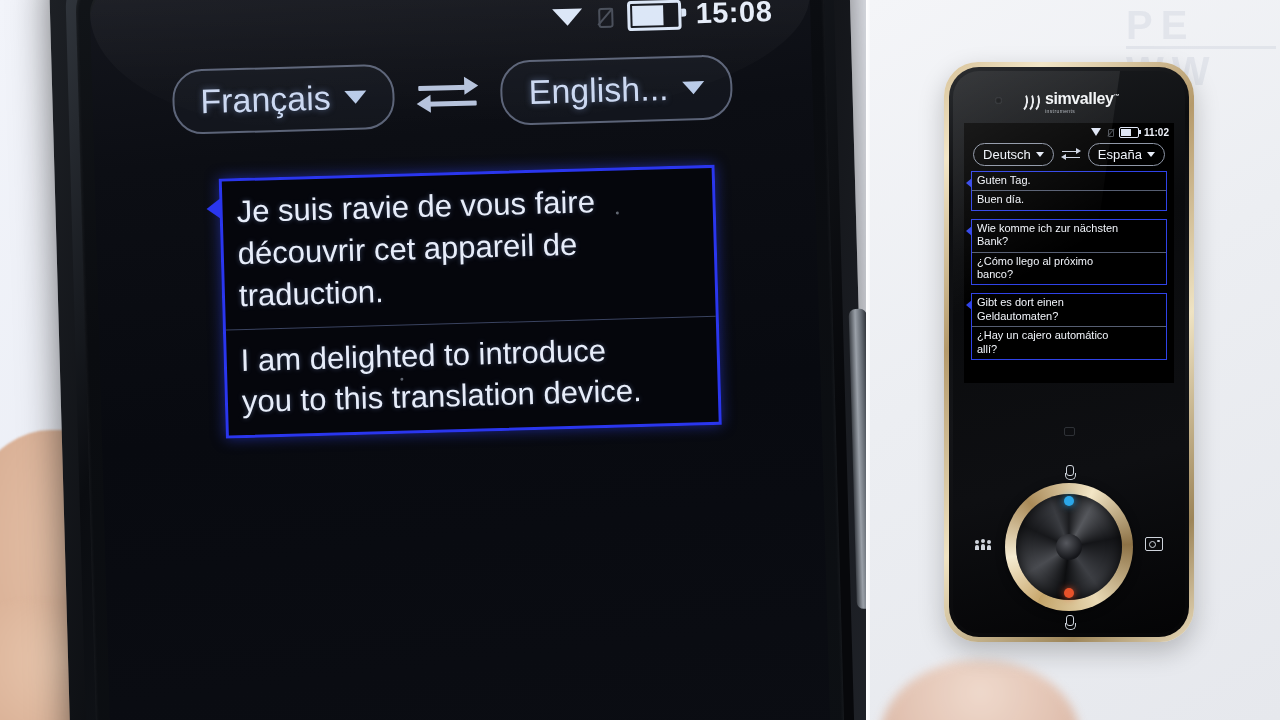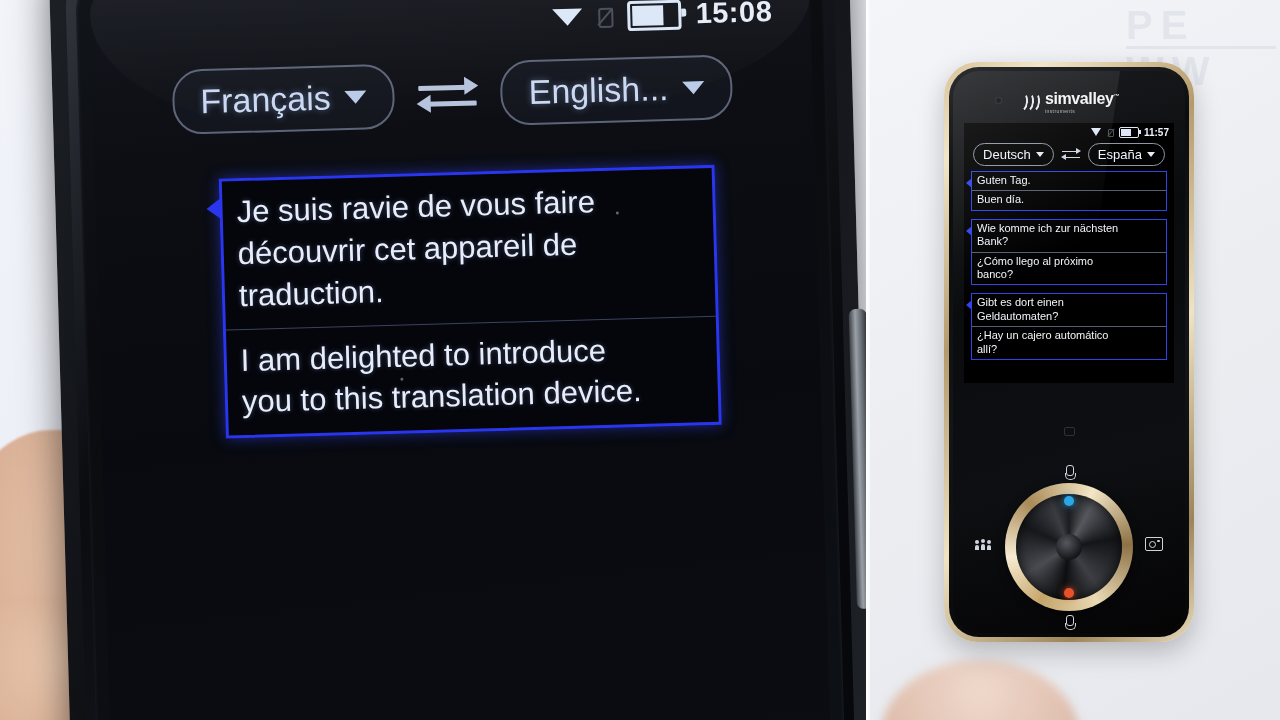--- a/index.html
+++ b/index.html
@@ -302,21 +302,21 @@
                   <i></i>
                 </div>
               <div class="sm-mute">
                   <i></i>
                   <b></b>
                 </div>
               <div class="sm-batt">
                   <i></i>
                   <b></b>
                 </div>
-              <div class="sm-time">11:57</div>
+              <div class="sm-time">11:02</div>
             </div>
 
             <div class="sm-langrow">
               <div class="sm-chip">
                 <span>Deutsch</span>
                 <div class="sm-caret"></div>
               </div>
               <div class="sm-swap">
                 <div class="bar b1"></div>
                   <div class="h1"></div>

